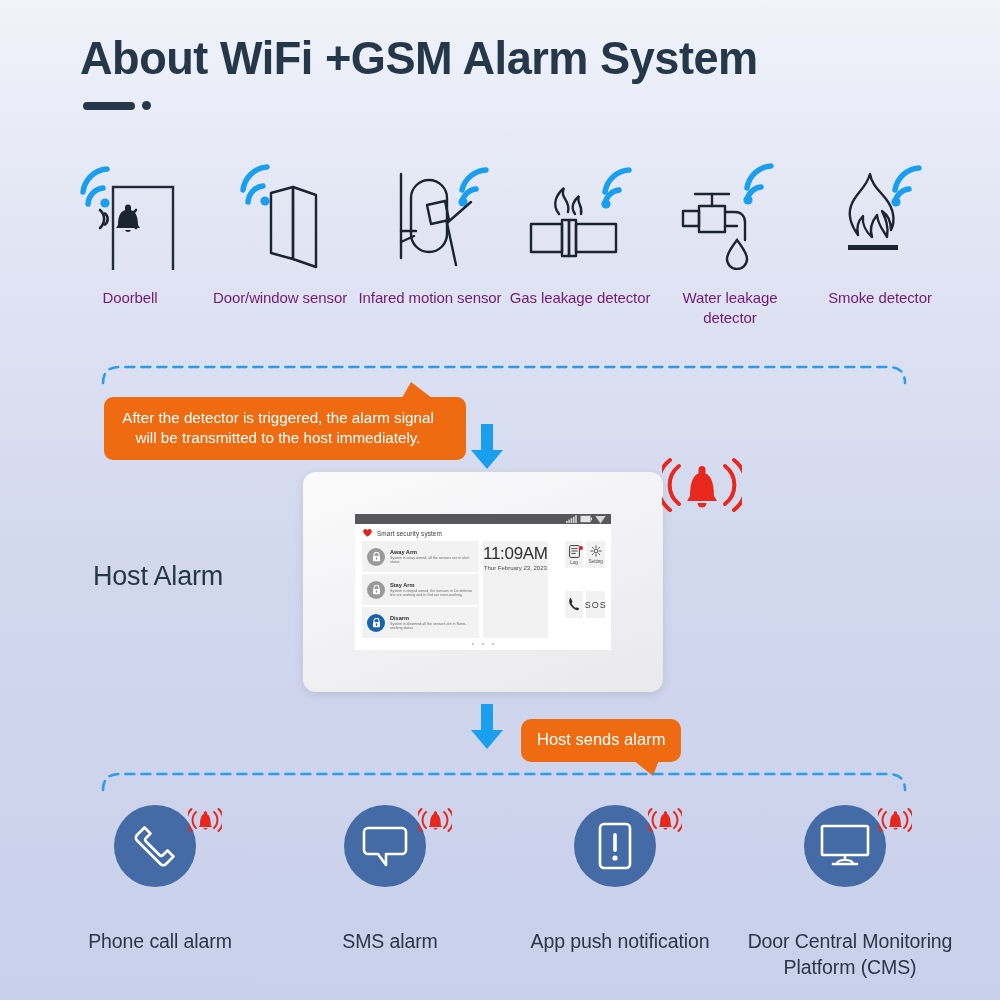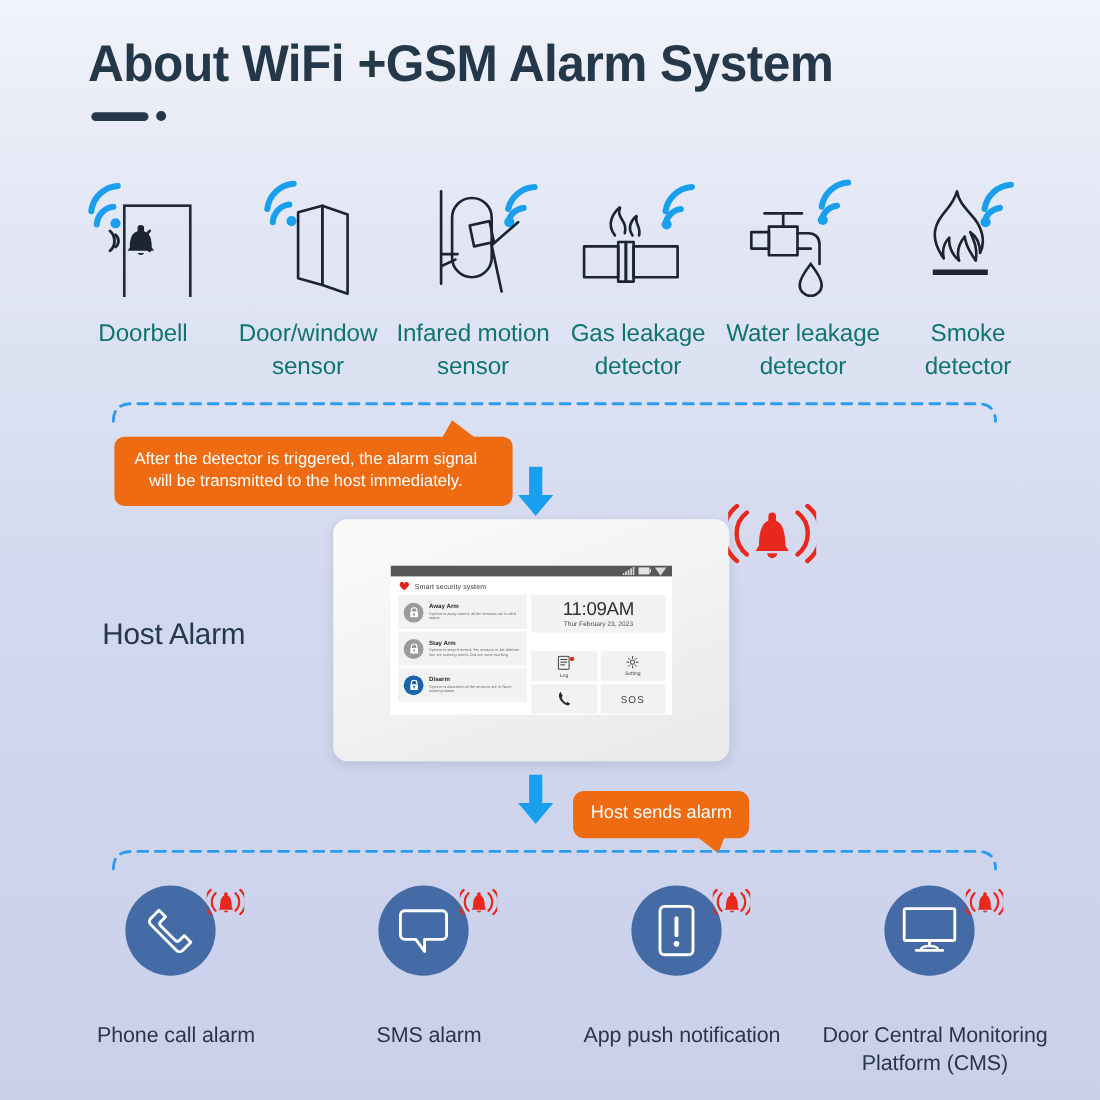--- a/index.html
+++ b/index.html
@@ -29,22 +29,22 @@
   .accent-dot { width: 9px; height: 9px; border-radius: 50%; background: #24384a; }
 
   
   .sensor-row {
     position: absolute; top: 160px; left: 55px; width: 900px;
     display: flex; justify-content: space-between;
   }
   .sensor { width: 150px; display: flex; flex-direction: column; align-items: center; }
   .sensor-icon { height: 110px; display: flex; align-items: flex-end; justify-content: center; }
   .sensor-label {
-    margin-top: 18px; text-align: center; font-size: 22px;
-    color: #0f766e; line-height: 1.35; letter-spacing: -0.1px;
+    margin-top: 18px; text-align: center; font-size: 15px;
+    color: #701a75; line-height: 1.35; letter-spacing: -0.1px;
   }
 
   
   .bracket { position: absolute; }
   .bracket svg { display: block; }
 
   
   .callout {
     position: absolute;
     background: #ef6b11;
@@ -114,21 +114,21 @@
   }
   .mode-circle {
     width: 18px; height: 18px; border-radius: 50%; flex: 0 0 18px;
     display: flex; align-items: center; justify-content: center;
   }
   .mode-circle.grey { background: #9a9a9a; }
   .mode-circle.blue { background: #1b63a8; }
   .mode-txt { min-width: 0; }
   .mode-title { font-size: 5.6px; font-weight: bold; color: #2a2a2a; line-height: 1.1; }
   .mode-sub { font-size: 3.6px; color: #6c6c6c; line-height: 1.22; margin-top: 1px; }
-  .right-col { flex: 1; display: flex; flex-direction: column; gap: 17px; }
+  .right-col { flex: 1; display: flex; flex-direction: row; gap: 17px; }
   .clock-card {
     background: #f2f2f2; padding: 4px 0 4px 0; text-align: center;
   }
   .clock-time { font-size: 17px; color: #2f2f2f; letter-spacing: -0.3px; line-height: 1; }
   .clock-date { font-size: 6px; color: #4a4a4a; margin-top: 3px; }
   .btn-grid { display: flex; flex-wrap: wrap; gap: 3px; }
   .scr-btn {
     background: #f2f2f2; width: calc(50% - 1.5px); height: 27px;
     display: flex; flex-direction: column; align-items: center; justify-content: center; gap: 2px;
     position: relative;

